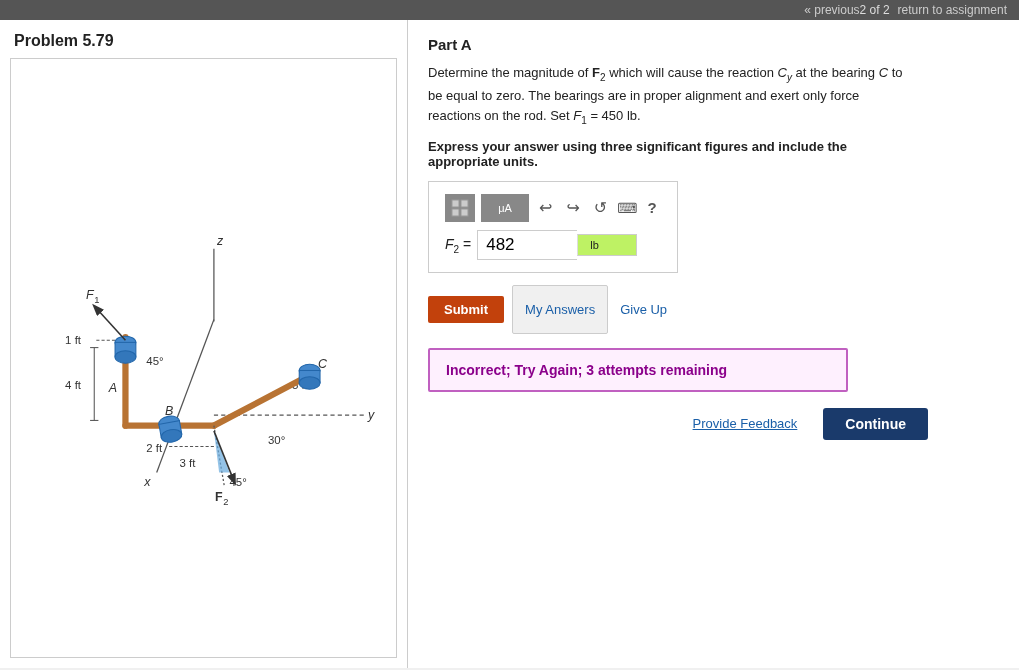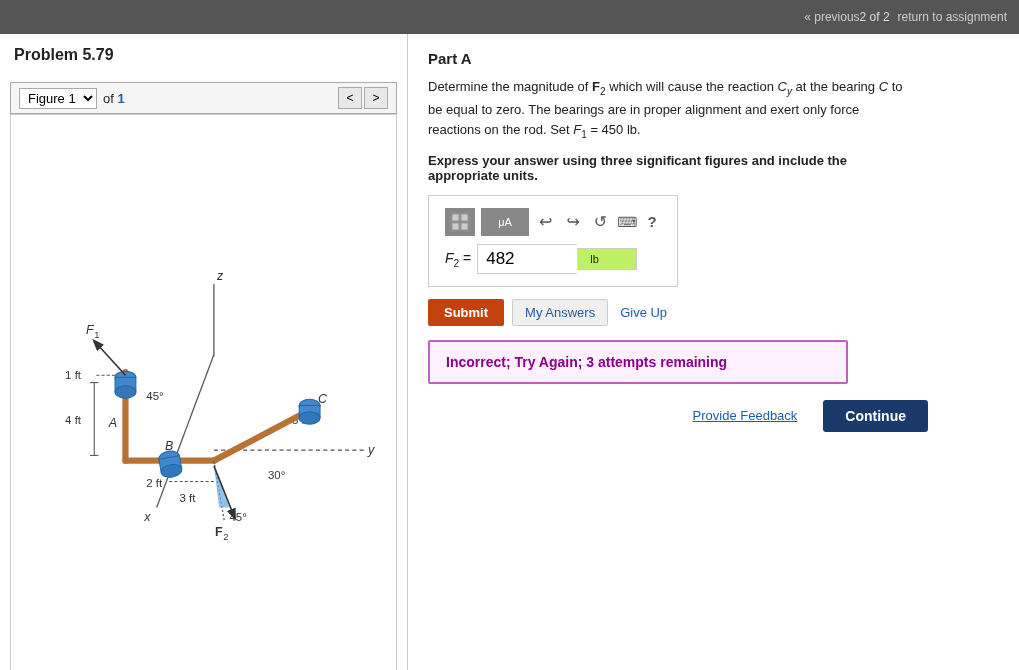--- a/index.html
+++ b/index.html
@@ -4,21 +4,21 @@
   <style>
     * { box-sizing: border-box; margin: 0; padding: 0; }
     body {
       font-family: Arial, sans-serif;
       font-size: 14px;
       background: #f0f0f0;
       color: #222;
     }
     .top-bar {
       background: #555;
-      height: 34px;
+      height: 20px;
       display: flex;
       align-items: center;
       justify-content: flex-end;
       padding-right: 12px;
       color: #ddd;
       font-size: 12px;
     }
     .top-bar a {
       color: #ccc;
       text-decoration: none;
@@ -204,21 +204,21 @@
       border: none;
       padding: 6px 16px;
       font-size: 13px;
       font-weight: bold;
       cursor: pointer;
       border-radius: 2px;
     }
     .btn-my-answers {
       background: #f0f0f0;
       border: 1px solid #ccc;
-      padding: 5px 12px;
+      padding: 16px 12px;
       font-size: 13px;
       cursor: pointer;
       border-radius: 2px;
       color: #1a5fa8;
     }
     .btn-give-up {
       background: none;
       border: none;
       color: #1a5fa8;
       font-size: 13px;
@@ -270,31 +270,20 @@
   <span>2 of 2</span>
   <a>return to assignment</a>
 </div>
 
 <div class="main-container">
 
   <div class="left-panel">
     <div class="problem-title">Problem 5.79</div>
 
 
-    <div class="figure-nav">
-      <select class="figure-select">
-        <option>Figure 1</option>
-      </select>
-      <span class="figure-of">
-        <span>of</span>
-        <span class="figure-of-num">1</span>
-      </span>
-      <button class="figure-nav-btn">&lt;</button>
-      <button class="figure-nav-btn">&gt;</button>
-    </div>
 
     <div class="figure-area">
       
       <svg viewBox="0 0 370 290" class="figure-svg" xmlns="http://www.w3.org/2000/svg">
 
         <rect width="370" height="290" fill="#fff"></rect>
 
         <line x1="195" y1="40" x2="195" y2="110" stroke="#555" stroke-width="1.2"></line>
         <text x="198" y="36" font-size="12" fill="#333" font-style="italic">z</text>
 

